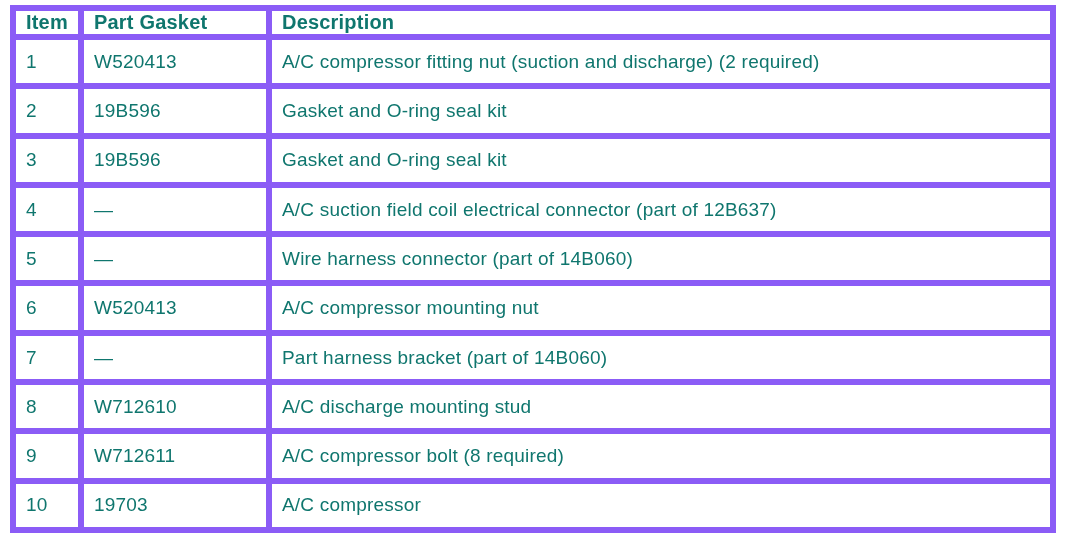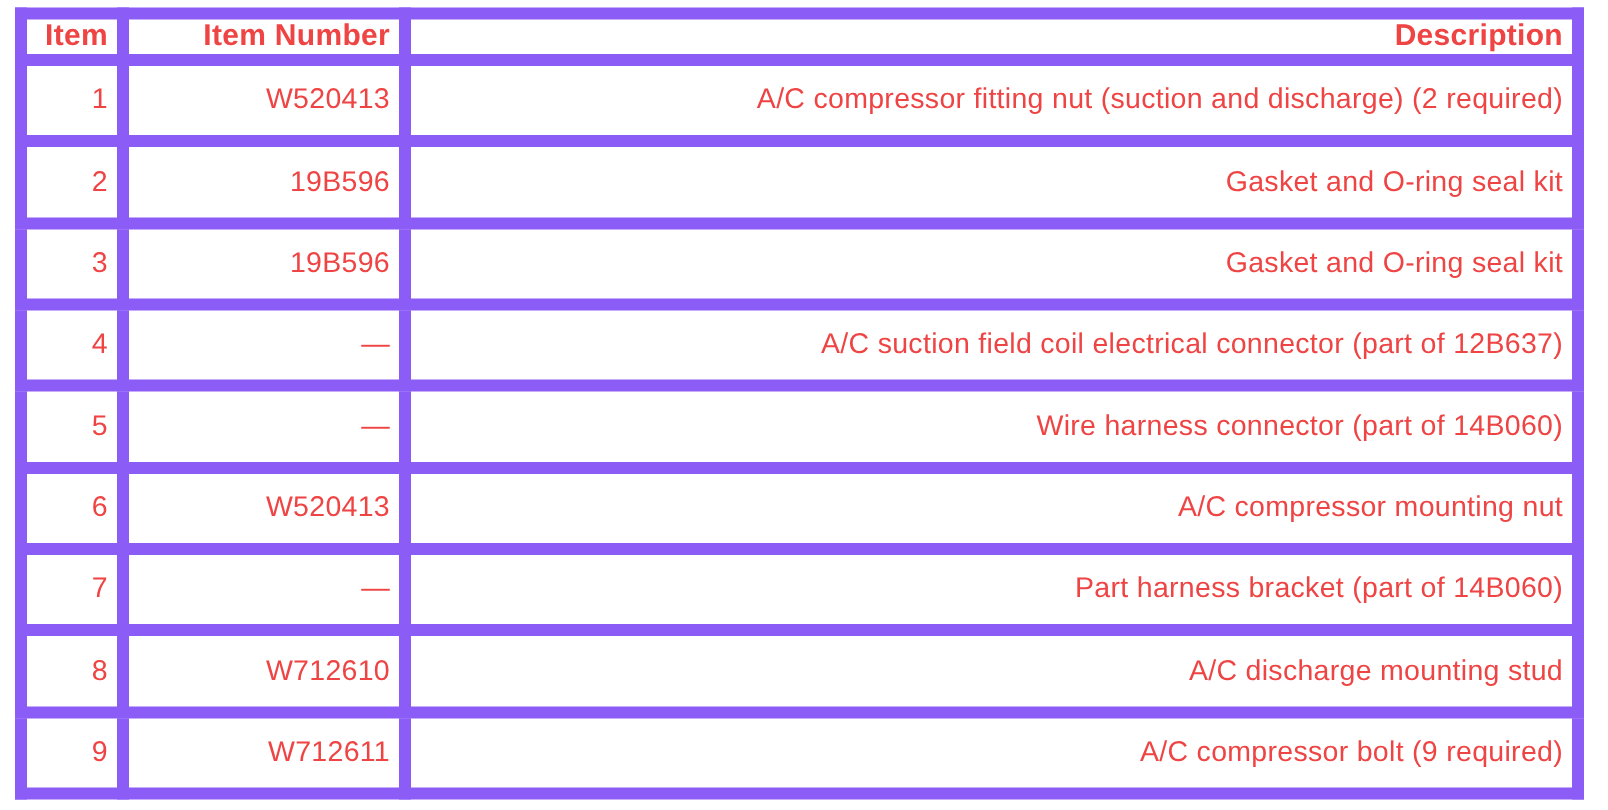--- a/index.html
+++ b/index.html
@@ -22,28 +22,28 @@
   }
   table.parts {
     width: 100%;
     height: 100%;
     border-collapse: collapse;
     table-layout: fixed;
     border: 5px solid #000000;
   }
   table.parts th,
   table.parts td {
-    border: 8px solid #8b5cf6;
-    text-align: right;
+    border: 6px solid #8b5cf6;
+    text-align: left;
     vertical-align: middle;
     padding: 0 6px 0 10px;
     font-size: 19px;
     line-height: 1.15;
     letter-spacing: 0.2px;
-    color: #ef4444;
+    color: #0f766e;
     overflow: hidden;
     white-space: nowrap;
   }
   table.parts th {
     font-weight: bold;
     font-size: 20px;
   }
   col.c-item { width: 68px; }
   col.c-part { width: 188px; }
   col.c-desc { width: auto; }
@@ -54,21 +54,21 @@
 <div class="table-wrap">
   <table class="parts">
     <colgroup>
       <col class="c-item">
       <col class="c-part">
       <col class="c-desc">
     </colgroup>
     <thead>
       <tr>
         <th>Item</th>
-        <th>Item Number</th>
+        <th>Part Gasket</th>
         <th>Description</th>
       </tr>
     </thead>
     <tbody>
       <tr>
         <td>1</td>
         <td>W520413</td>
         <td>A/C compressor fitting nut (suction and discharge) (2 required)</td>
       </tr>
       <tr>
@@ -102,17 +102,22 @@
         <td>Part harness bracket (part of 14B060)</td>
       </tr>
       <tr>
         <td>8</td>
         <td>W712610</td>
         <td>A/C discharge mounting stud</td>
       </tr>
       <tr>
         <td>9</td>
         <td>W712611</td>
-        <td>A/C compressor bolt (9 required)</td>
+        <td>A/C compressor bolt (8 required)</td>
+      </tr>
+      <tr>
+        <td>10</td>
+        <td>19703</td>
+        <td>A/C compressor</td>
       </tr>
     </tbody>
   </table>
 </div>
 
 </body></html>

